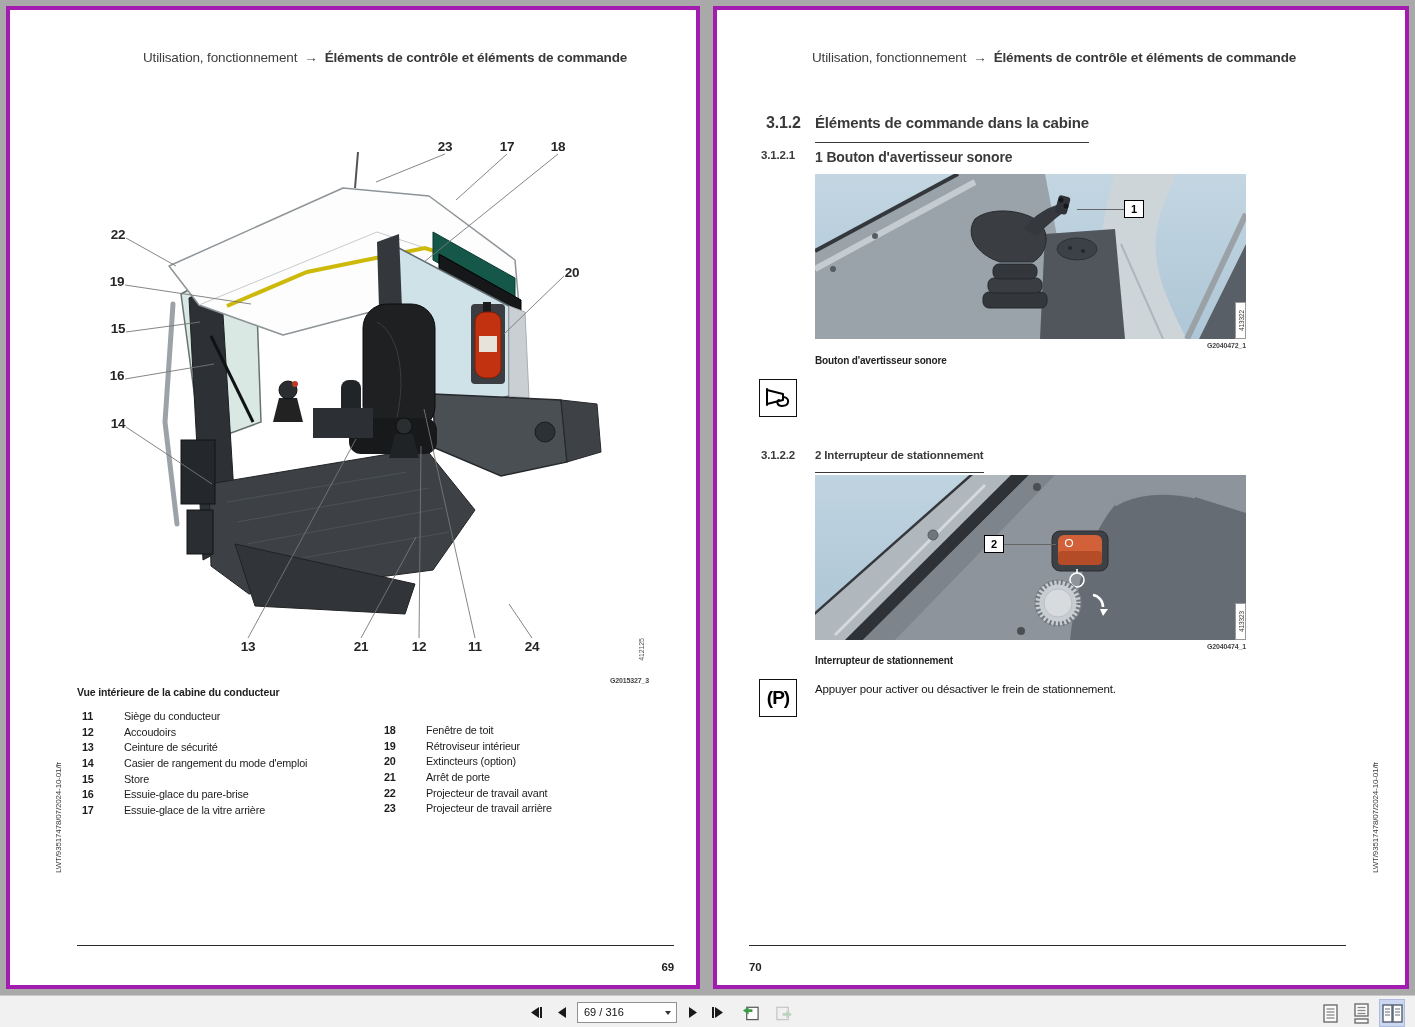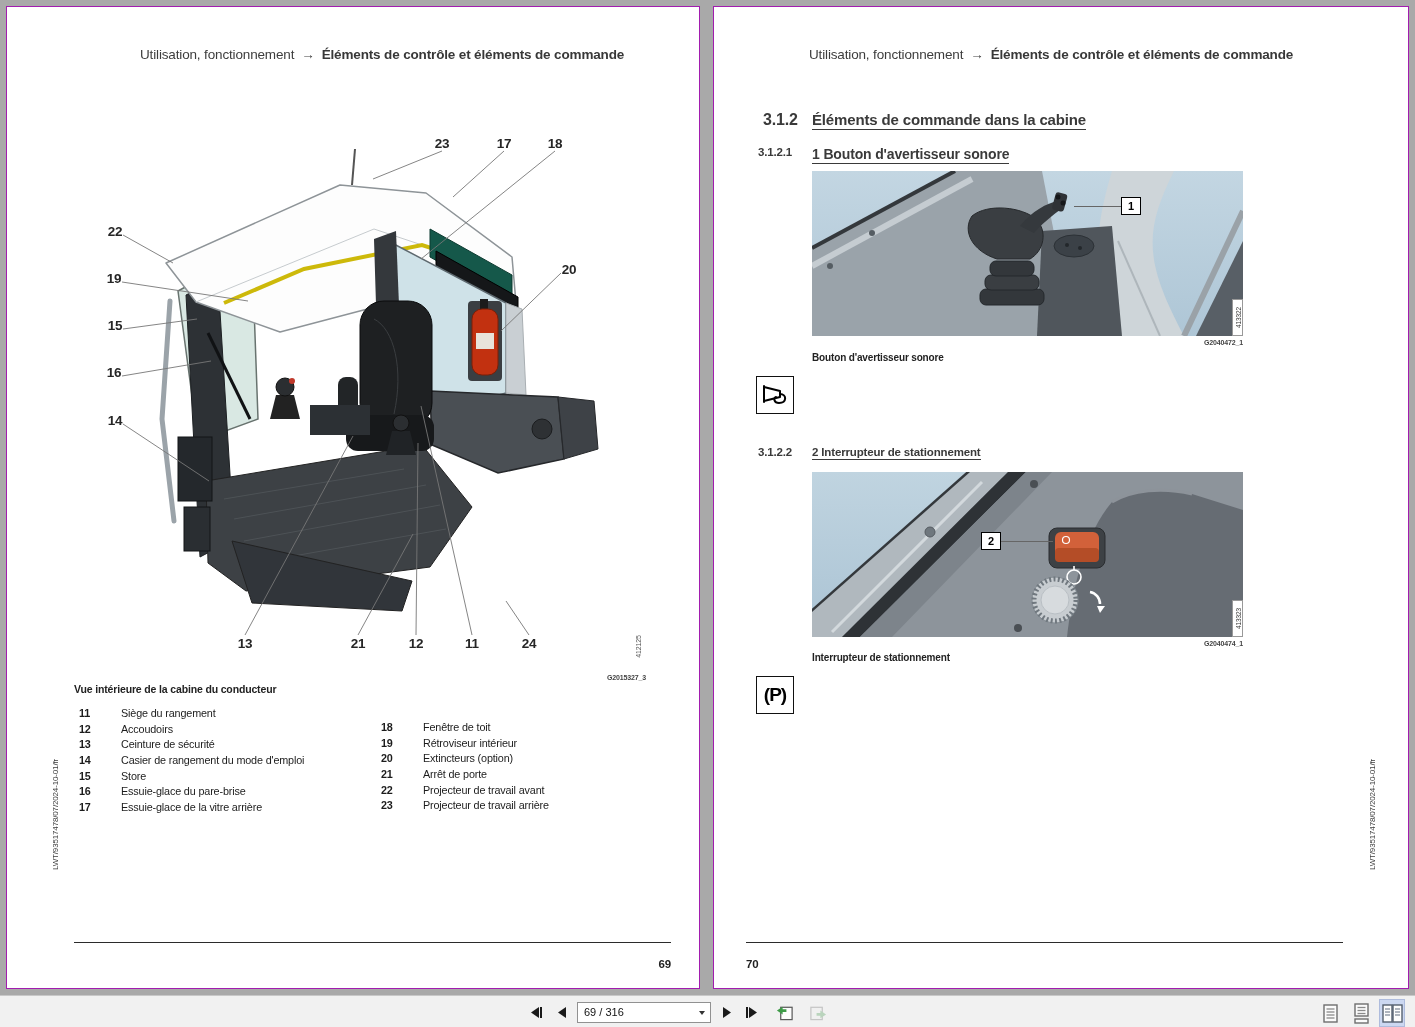--- a/index.html
+++ b/index.html
@@ -1,21 +1,21 @@
 <!DOCTYPE html>
 <html><head>
 <meta charset="utf-8">
 <style>
   html,body{margin:0;padding:0;}
   body{width:1415px;height:1027px;overflow:hidden;background:#a9a9a9;
        font-family:"Liberation Sans","DejaVu Sans",sans-serif;-webkit-font-smoothing:antialiased;}
   .stage{position:relative;width:1415px;height:1027px;background:#a9a9a9;}
   
   .doc-area{position:absolute;left:0;top:0;width:1415px;height:995px;}
-  .page{position:absolute;top:6px;height:983px;background:#ffffff;border:1px solid #a21caf;box-sizing:border-box;letter-spacing:-0.15px;color:#1a1a1a;}
+  .page{position:absolute;top:6px;height:983px;background:#ffffff;border:4px solid #a21caf;box-sizing:border-box;letter-spacing:-0.15px;color:#1a1a1a;}
   .page-left{left:6px;width:694px;}
   .page-right{left:713px;width:696px;}
   .run-header{position:absolute;top:40px;font-size:13.5px;color:#3d3d3d;white-space:nowrap;}
   .page-left .run-header{left:133px;}
   .page-right .run-header{left:95px;}
   .run-header .arr{margin:0 7px;color:#3d3d3d;}
   .run-header b{color:#383838;font-weight:700;}
   
   .diagram{position:absolute;left:67px;top:112px;width:560px;height:555px;}
   .diagram svg{position:absolute;left:0;top:0;}
@@ -33,21 +33,21 @@
   .footer-line{position:absolute;top:935px;width:597px;border-top:1.3px solid #2b2b2b;}
   .page-left .footer-line{left:67px;}
   .page-right .footer-line{left:32px;}
   .pagenum{position:absolute;top:951px;font-size:11.5px;font-weight:700;color:#222;}
   .pagenum-left{left:624px;width:40px;text-align:right;}
   .pagenum-right{left:32px;text-align:right;}
   .docid{position:absolute;width:220px;transform:rotate(-90deg);font-size:8px;color:#3c3c3c;text-align:center;top:803px;}
   .docid-left{left:-62px;}
   .docid-right{left:548px;}
   .sec-num{position:absolute;font-weight:700;color:#3a3a3a;}
-  .sec-title{position:absolute;font-weight:700;color:#3a3a3a;border-bottom:1.6px solid #3a3a3a;padding-bottom:1px;}
+  .sec-title{position:absolute;font-weight:700;color:#3a3a3a;border-bottom:1.6px solid #3a3a3a;padding-bottom:11px;}
   .h1n{left:49px;top:104px;font-size:16px;}
   .h1t{left:98px;top:104px;font-size:15px;}
   .h2n{left:44px;top:139px;font-size:11.5px;}
   .h2t{left:98px;top:139px;font-size:14px;}
   .h3n{left:44px;top:439px;font-size:11.5px;}
   .h3t{left:98px;top:439px;font-size:11.5px;}
   .photo{position:absolute;left:98px;width:431px;height:165px;overflow:hidden;}
   .photo1{top:164px;}
   .photo2{top:465px;}
   .plabel{position:absolute;width:20px;height:18px;background:#fff;border:1.6px solid #000;box-sizing:border-box;
@@ -65,21 +65,21 @@
   .ib1{top:369px;}
   .ib2{top:669px;}
   .pbrake{font-size:19px;font-weight:800;color:#000;letter-spacing:-1px;}
   .body-text{position:absolute;left:98px;width:575px;font-size:11.5px;color:#141414;line-height:15px;}
   .bt1{top:372px;}
   .bt2{top:672px;}
   
   .toolbar{position:absolute;left:0;top:995px;width:1415px;height:32px;background:#f1f1f1;border-top:1px solid #c8c8c8;box-sizing:border-box;}
   .nav{position:absolute;left:527px;top:4px;display:flex;align-items:center;gap:7px;height:24px;}
   .tbtn{width:18px;height:20px;display:flex;align-items:center;justify-content:center;cursor:pointer;}
-  .combo{width:134px;height:21px;background:#fff;border:1px solid #919191;box-sizing:border-box;display:flex;align-items:center;
+  .combo{width:100px;height:21px;background:#fff;border:1px solid #919191;box-sizing:border-box;display:flex;align-items:center;
          font-size:11px;color:#111;padding-left:6px;position:relative;}
   .combo .caret{position:absolute;right:5px;top:8px;width:0;height:0;border-left:3.5px solid transparent;border-right:3.5px solid transparent;border-top:4.5px solid #333;}
   .viewhist{margin-left:8px;}
   .disabled{opacity:0.42;}
   .vmodes{position:absolute;right:10px;top:3px;display:flex;gap:5px;}
   .vm{width:24px;height:26px;display:flex;align-items:center;justify-content:center;cursor:pointer;border:1px solid transparent;}
   .vm.active{background:#ccd8f1;border:1px solid #aebcdd;}
 </style>
 </head>
 <body>
@@ -179,21 +179,21 @@
         <span class="co" style="left:342px;top:524px">12</span>
         <span class="co" style="left:398px;top:524px">11</span>
         <span class="co" style="left:455px;top:524px">24</span>
       </div>
 
       <div class="img-num-vert">412125</div>
       <div class="graphic-id">G2015327_3</div>
       <div class="fig-caption">Vue intérieure de la cabine du conducteur</div>
 
       <div class="legend legend-col1" style="position:absolute;left:72px;">
-        <div class="lrow"><span class="lnum">11</span><span class="llab">Siège du rangement</span></div>
+        <div class="lrow"><span class="lnum">11</span><span class="llab">Siège du conducteur</span></div>
         <div class="lrow"><span class="lnum">12</span><span class="llab">Accoudoirs</span></div>
         <div class="lrow"><span class="lnum">13</span><span class="llab">Ceinture de sécurité</span></div>
         <div class="lrow"><span class="lnum">14</span><span class="llab">Casier de rangement du mode d'emploi</span></div>
         <div class="lrow"><span class="lnum">15</span><span class="llab">Store</span></div>
         <div class="lrow"><span class="lnum">16</span><span class="llab">Essuie-glace du pare-brise</span></div>
         <div class="lrow"><span class="lnum">17</span><span class="llab">Essuie-glace de la vitre arrière</span></div>
       </div>
       <div class="legend legend-col2" style="position:absolute;left:374px;margin-top:14px;">
         <div class="lrow"><span class="lnum">18</span><span class="llab">Fenêtre de toit</span></div>
         <div class="lrow"><span class="lnum">19</span><span class="llab">Rétroviseur intérieur</span></div>
@@ -321,20 +321,21 @@
         <div class="pvert">
             <span>413323</span>
           </div>
       </div>
       <div class="graphic-id gid2">G2040474_1</div>
       <div class="photo-caption cap2">Interrupteur de stationnement</div>
 
       <div class="icon-box ib2">
         <span class="pbrake">(P)</span>
       </div>
+      <div class="body-text bt2">Appuyer pour activer ou désactiver le frein de stationnement.</div>
 
       <div class="footer-line"></div>
       <div class="pagenum pagenum-right">70</div>
       <div class="docid docid-right">LWT/93517478/07/2024-10-01/fr</div>
     </div>
   </div>
 
   <div class="toolbar">
     <div class="nav">
       <div class="tbtn">

